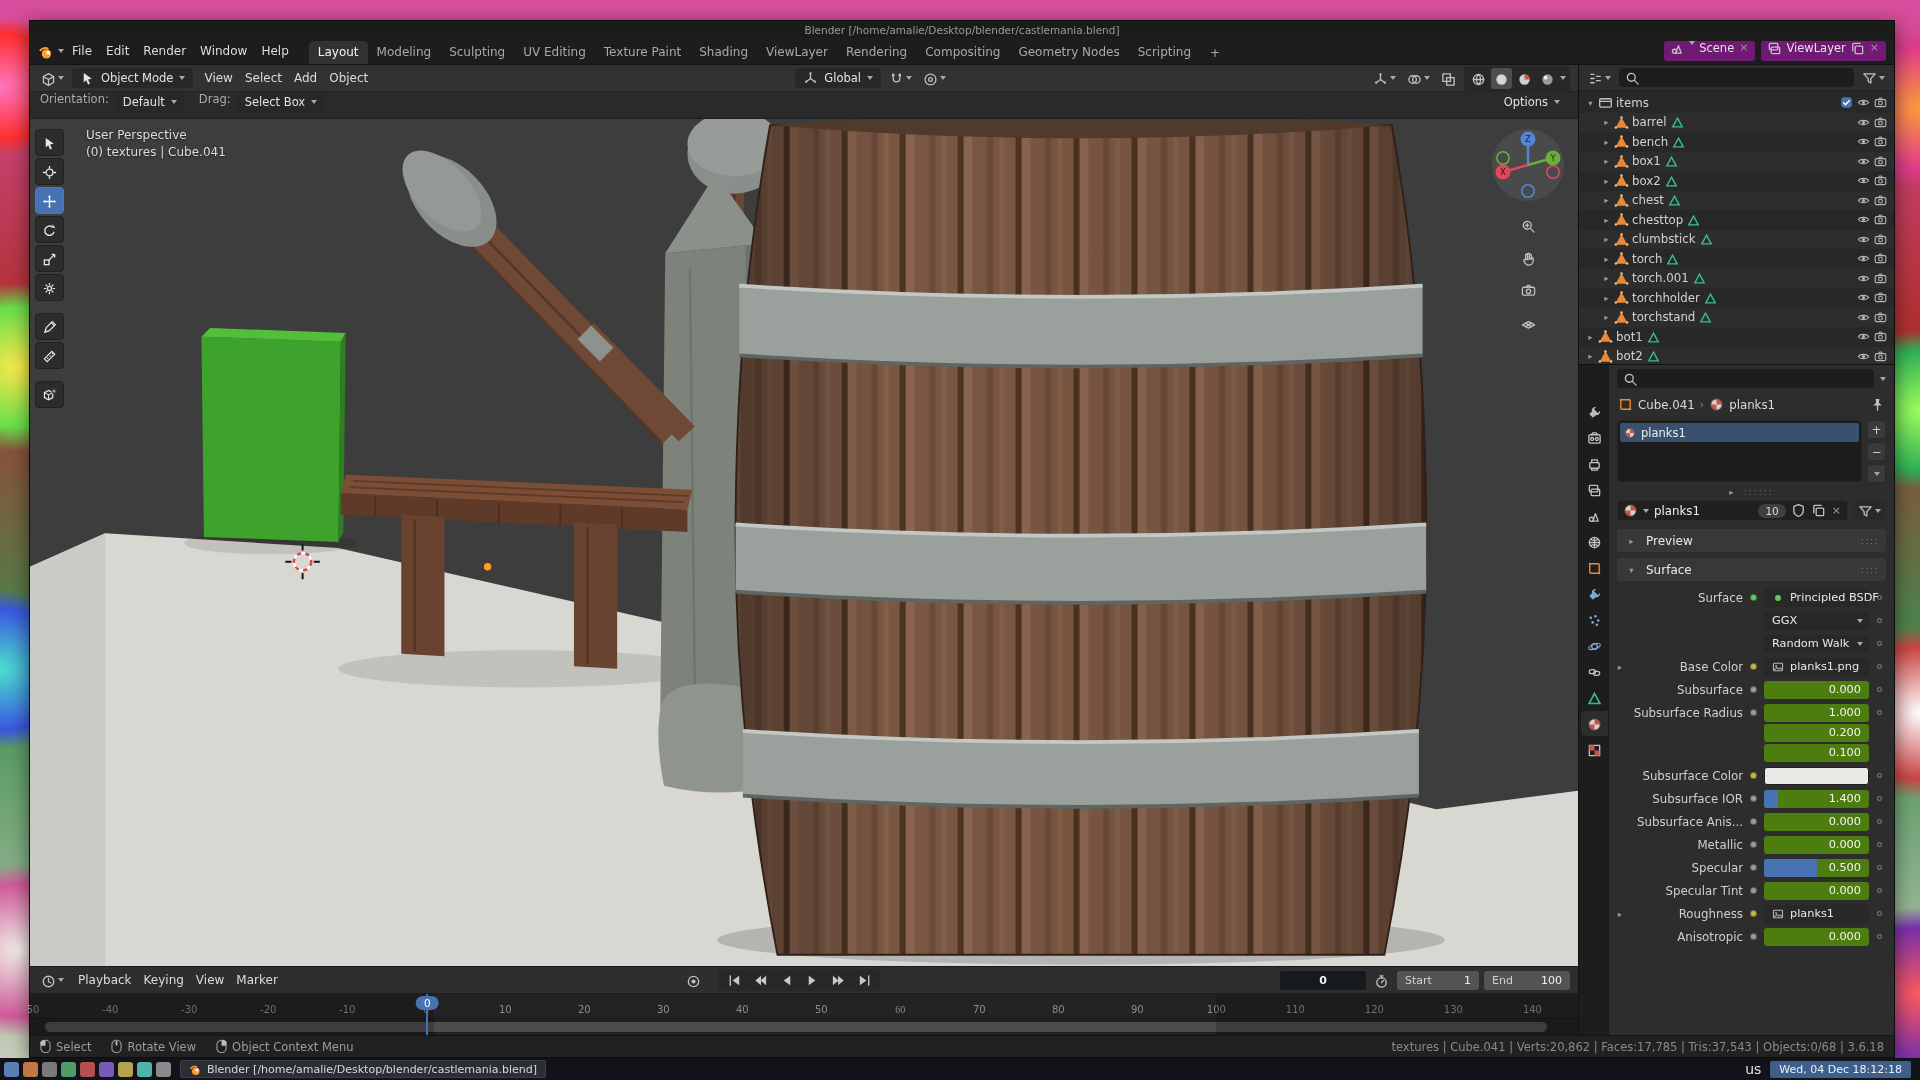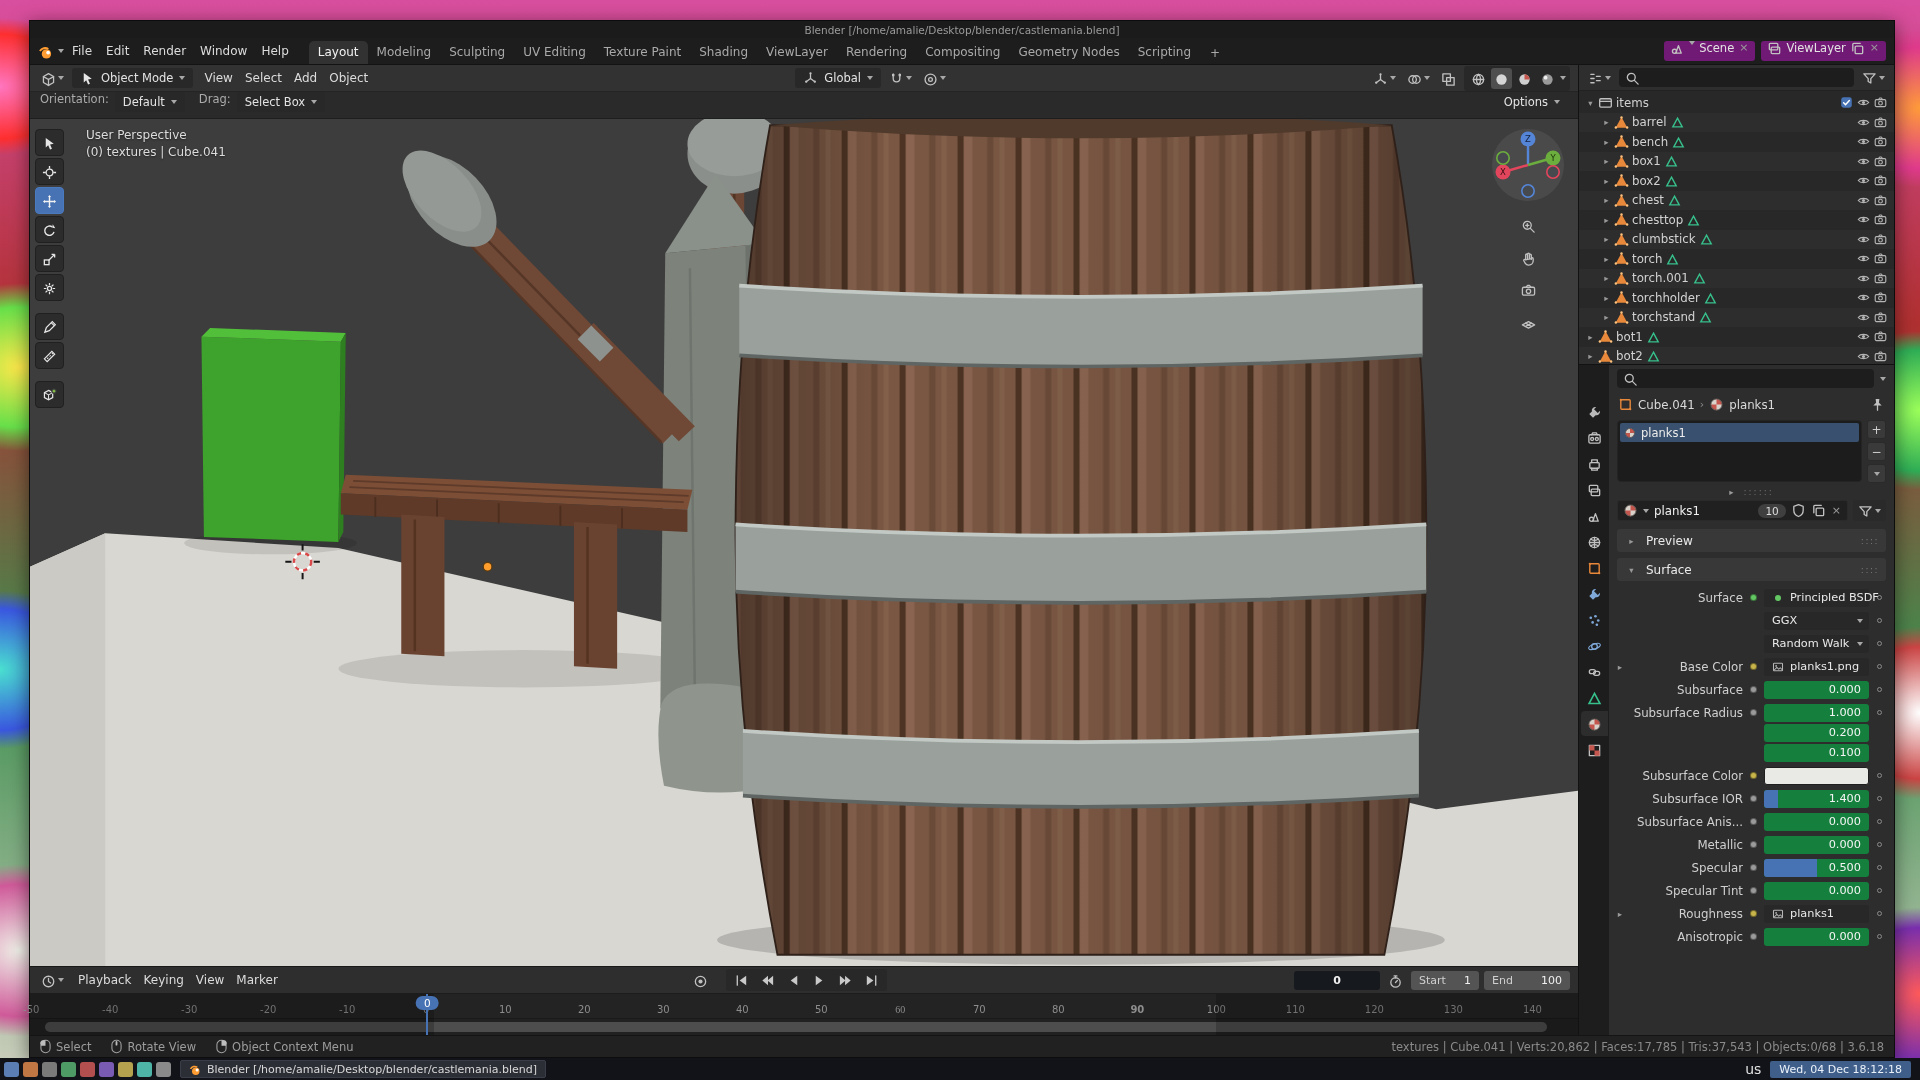--- a/index.html
+++ b/index.html
@@ -108,21 +108,21 @@
 .fbtn{height:21px;background:#2a2a2a;border-radius:3px;display:flex;align-items:center;justify-content:center;gap:2px;padding:0 5px}
 .panelhdr{margin:6px 8px 0;height:23px;background:#383838;border-radius:3px;display:flex;align-items:center;gap:7px;padding:0 7px;font-size:12px;color:#eaeaea;flex:0 0 auto}
 .panelhdr .grip{margin-left:auto;color:#777;font-size:9px;letter-spacing:1.5px}
 .surfrows{padding:5px 0 10px;overflow:hidden}
 .prow{display:flex;align-items:flex-start;padding:2.5px 9px 2.5px 5px;gap:5px}
 .pexp{width:12px;color:#9a9a9a;font-size:8.5px;text-align:center;padding-top:4px}
 .plabel{width:112px;text-align:right;font-size:11.8px;color:#cfcfcf;padding-top:2px;white-space:nowrap;overflow:hidden}
 .psock{width:11px;display:flex;justify-content:center;padding-top:5px}
 .sockdot{width:7px;height:7px;border-radius:50%;border:1px solid rgba(0,0,0,.4)}
 .pwid{flex:1;display:flex;flex-direction:column;gap:2px;min-width:0}
-.wslider{position:relative;height:18px;background:#15803d;border-radius:3px;overflow:hidden;font-size:11.3px;color:#f4f4f4;display:flex;align-items:center;justify-content:flex-end;padding:0 8px}
+.wslider{position:relative;height:18px;background:#4d7c0f;border-radius:3px;overflow:hidden;font-size:11.3px;color:#f4f4f4;display:flex;align-items:center;justify-content:flex-end;padding:0 8px}
 .wfill{position:absolute;left:0;top:0;bottom:0;background:#4772b3}
 .wval{position:relative}
 .wmenu{height:18px;background:#282828;border-radius:3px;display:flex;align-items:center;justify-content:flex-start;font-size:11.3px;color:#e8e8e8;gap:6px;position:relative;padding:0 16px 0 8px;white-space:nowrap}
 .wmenu .arr{position:absolute;right:6px}
 .wmenu.left{justify-content:flex-start}
 .wcolor{height:18px;border-radius:3px;border:1px solid #1f1f1f}
 .pdot{width:11px;display:flex;justify-content:center;padding-top:6px}
 .pdot i{display:block;width:5px;height:5px;border:1px solid #8a8a8a;border-radius:50%}
 
 .taskbar{position:absolute;left:0;right:0;bottom:0;height:22px;background:#121318;display:flex;align-items:center;padding:0 4px;gap:4px;z-index:6}
@@ -533,21 +533,21 @@
           <span class="spacer"></span>
           <span class="tfield framefield">
               <span>0</span>
             </span>
           <span class="icbtn">
               <span><svg class="ic" style="width:15px;height:15px" viewBox="0 0 16 16">
                   <circle cx="8" cy="9" r="5" stroke="#c1c1c1" fill="none" stroke-width="1.4" stroke-linecap="round" stroke-linejoin="round"></circle>
                   <path d="M6.5 2h3M8 2v2M8 9l2-2" stroke="#c1c1c1" fill="none" stroke-width="1.4" stroke-linecap="round" stroke-linejoin="round"></path>
                 </svg></span>
             </span>
-          <span class="tfield" style="width:68px">
+          <span class="tfield" style="width:82px">
               <span class="lab">Start</span>
               <span class="val">1</span>
             </span>
           <span class="tfield" style="width:86px">
               <span class="lab">End</span>
               <span class="val">100</span>
             </span>
         </div>
         <div id="ruler" class="tlruler">
             <div class="dim" style="left: 0px; width: 26.1%;"></div>
@@ -559,21 +559,21 @@
             <span class="tick" style="left: 20.496%;">-10</span>
             <span class="tick" style="left: 25.6%;">0</span>
             <span class="tick" style="left: 30.704%;">10</span>
             <span class="tick" style="left: 35.808%;">20</span>
             <span class="tick" style="left: 40.912%;">30</span>
             <span class="tick" style="left: 46.016%;">40</span>
             <span class="tick" style="left: 51.12%;">50</span>
             <span class="tick" style="left: 56.224%; font-family: Liberation Serif, serif;">60</span>
             <span class="tick" style="left: 61.328%;">70</span>
             <span class="tick" style="left: 66.432%;">80</span>
-            <span class="tick" style="left: 71.536%; font-weight: bold;">90</span>
+            <span class="tick" style="left: 71.536%;">90</span>
             <span class="tick" style="left: 76.64%;">100</span>
             <span class="tick" style="left: 81.744%; margin-top: 12px;">110</span>
             <span class="tick" style="left: 86.848%;">120</span>
             <span class="tick" style="left: 91.952%;">130</span>
             <span class="tick" style="left: 97.056%;">140</span>
             <div class="playhead" style="left: 25.6%;">
               <div class="phbadge">0</div>
             </div>
           </div>
         <div class="tlscroll">

